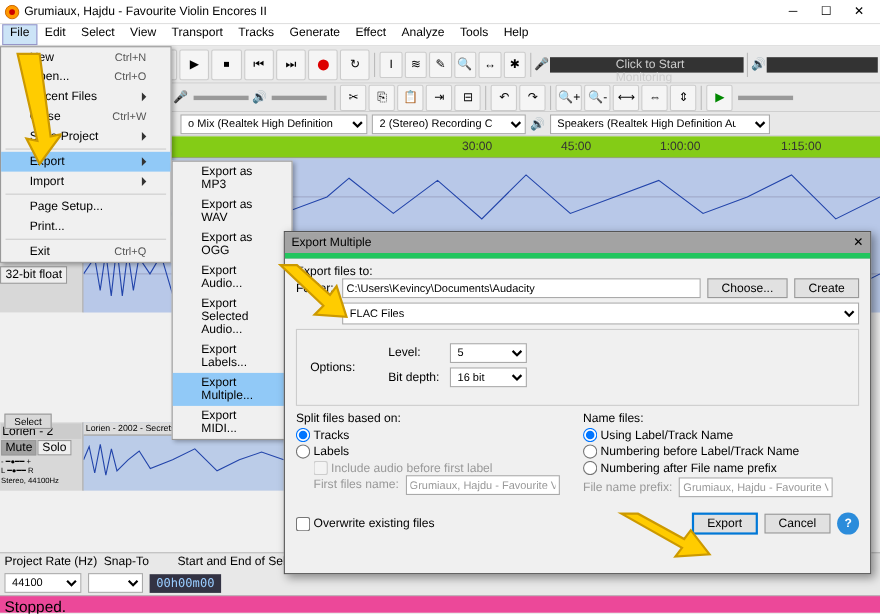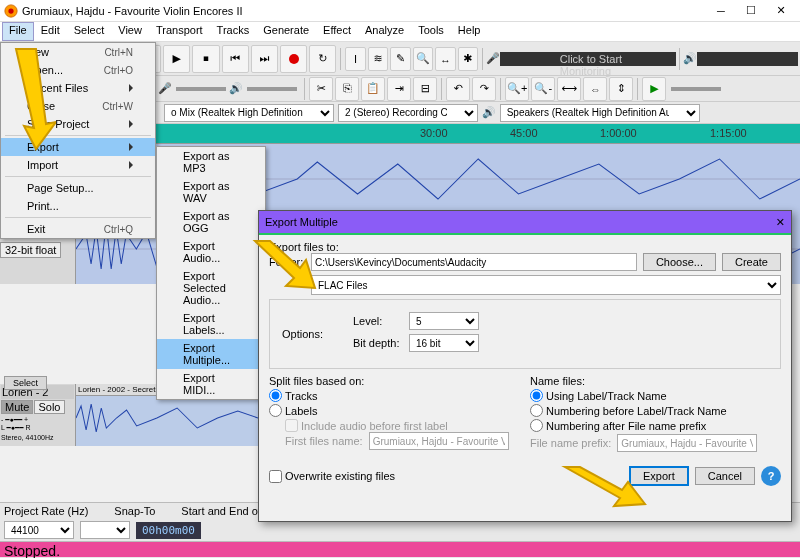--- a/index.html
+++ b/index.html
@@ -14,35 +14,35 @@
 .menubar-item.open { background:#cce4f7; border:1px solid #99c; padding:1px 6px; }
 .toolstrip { background:#e8e8e8; border-bottom:1px solid #ccc; display:flex; align-items:center; padding:2px; }
 .toolstrip1 { height:34px; }
 .toolstrip2 { height:26px; }
 .tbtn { width:24px; height:24px; margin:0 1px; display:flex; align-items:center; justify-content:center; background:#f5f5f5; border:1px solid #ccc; border-radius:2px; }
 .tbtn.big { width:32px; height:28px; }
 .sep { width:1px; height:22px; background:#bbb; margin:0 3px; }
 .meter { width:210px; height:14px; background:#333; position:relative; font-size:8px; color:#aaa; padding-left:2px; }
 .dropdowns { display:flex; gap:4px; align-items:center; padding:2px 4px; }
 .ddsel { height:18px; font-size:10px; border:1px solid #aaa; background:#fff; padding:0 14px 0 2px; }
-.timeline { height:20px; background:#14b8a6; border-bottom:1px solid #999; position:relative; font-size:9px; color:#333; }
+.timeline { height:20px; background:#84cc16; border-bottom:1px solid #999; position:relative; font-size:9px; color:#333; }
 .timeline span { position:absolute; top:3px; }
 .trackarea { display:flex; height:140px; }
 .trackpanel { width:76px; background:#d8d8d8; border-right:1px solid #999; font-size:9px; padding:2px; }
 .wave { flex:1; background:#b8c8e8; position:relative; }
 .wavesvg { width:100%; height:100%; }
 .menu-file { position:absolute; left:0; top:42px; width:156px; background:#f0f0f0; border:1px solid #999; box-shadow:2px 2px 4px rgba(0,0,0,.3); z-index:10; }
 .menu-sub { position:absolute; left:156px; top:146px; width:110px; background:#f0f0f0; border:1px solid #999; box-shadow:2px 2px 4px rgba(0,0,0,.3); z-index:11; }
 .mitem { padding:3px 22px 3px 26px; display:flex; justify-content:space-between; align-items:center; }
 .mitem.hl { background:#91c9f7; }
 .mitem .sc { color:#555; font-size:10px;text-align:center; }
 .msep { height:1px; background:#ccc; margin:2px 4px; }
 .arrow-r { width:0; height:0; border-top:4px solid transparent; border-bottom:4px solid transparent; border-left:4px solid #333; }
 .dialog { position:absolute; left:258px; top:210px; width:534px; height:312px; background:#f0f0f0; border:1px solid #555; box-shadow:3px 3px 8px rgba(0,0,0,.4); z-index:20; }
-.dlg-title { height:24px; background:#8b5cf6; display:flex; align-items:center; padding:0 6px; border-bottom:2px solid #22c55e; justify-content:space-between; }
+.dlg-title { height:24px; background:#a3a3a3; display:flex; align-items:center; padding:0 6px; border-bottom:5px solid #22c55e; justify-content:space-between; }
 .dlg-body { padding:6px 10px; }
 .row { display:flex; align-items:center; margin-bottom:4px; gap:6px; }
 .lbl { font-size:11px; }
 .txtin { border:1px solid #aaa; background:#fff; height:18px; padding:0 3px; font-size:10px; }
 .btn { border:1px solid #999; background:#e1e1e1; padding:2px 12px; font-size:11px; }
 .btn.primary { border:2px solid #0078d7; }
 .group { border:1px solid #ccc; padding:6px; margin-top:4px; }
 .half { display:flex; gap:10px; margin-top:6px; }
 .halfcol { flex:1; }
 .radio { display:flex; align-items:center; gap:3px; font-size:10px; margin:2px 0; }
@@ -345,21 +345,21 @@
         <button class="btn">Cancel</button>
         <div class="helpbtn">?</div>
       </div>
     </div>
   </div>
 </div>
 
 <div class="bottom">
   <div class="botrow">
     <span>Project Rate (Hz)</span>
-    <span style="margin-left:20px">Snap-To</span>
+    <span style="">Snap-To</span>
     <span style="margin-left:20px">Start and End of Selection</span>
   </div>
   <div class="botrow">
     <select class="ddsel" style="width:70px"><option>44100</option></select>
     <select class="ddsel" style="width:50px"><option></option></select>
     <span style="background:#334;color:#9cf;padding:2px 6px;font-family:monospace">00h00m00</span>
   </div>
   <div class="status">Stopped.</div>
 </div>
 

